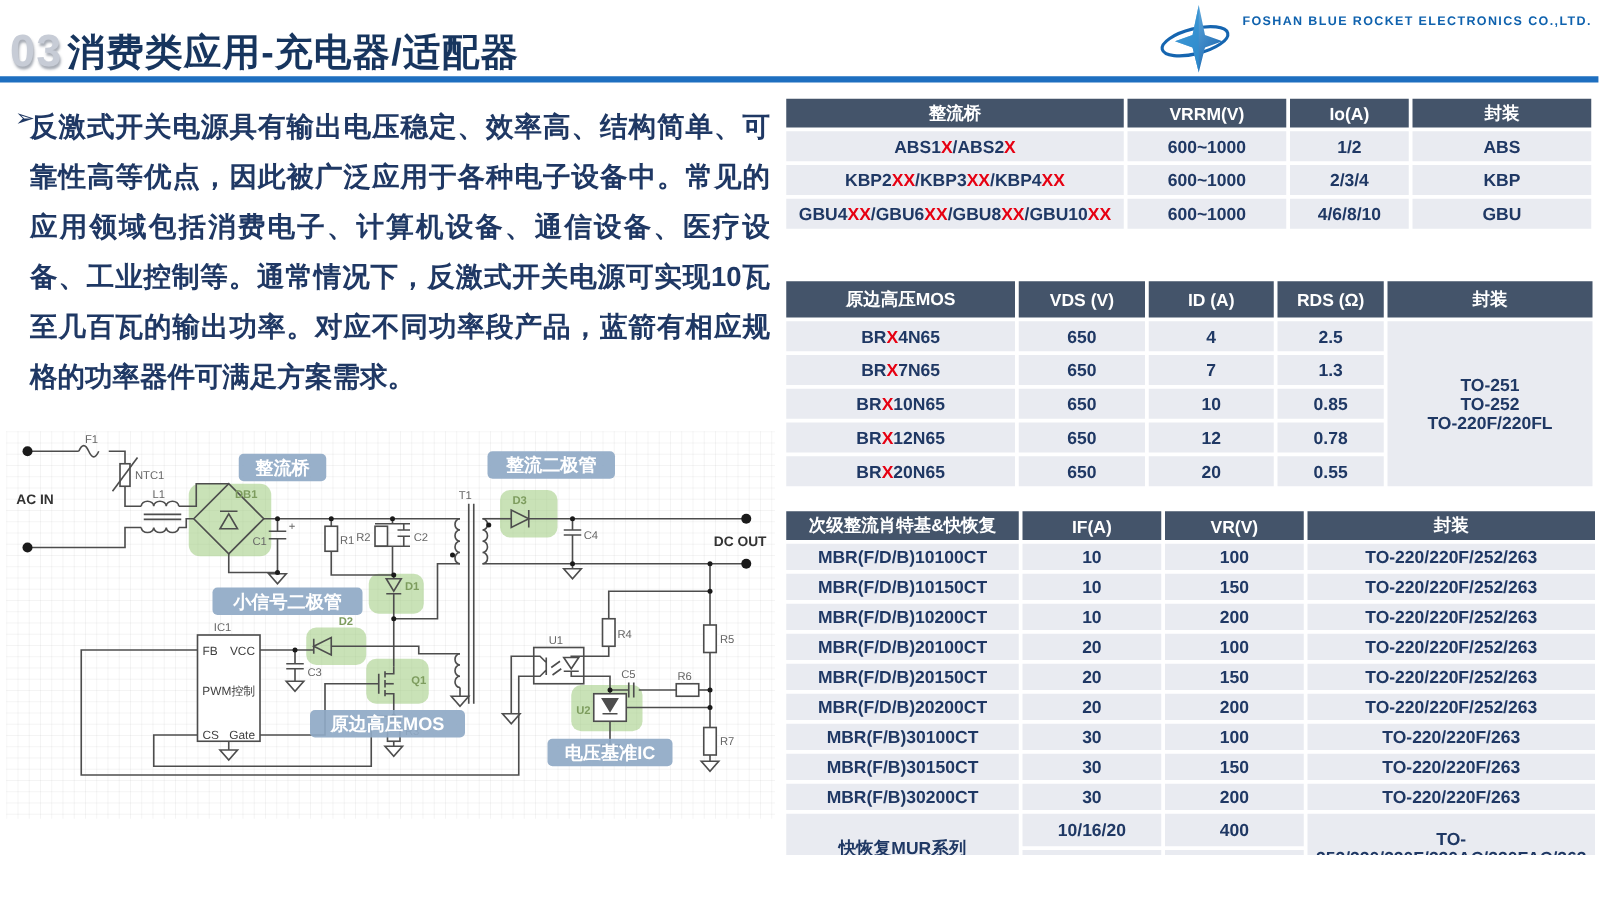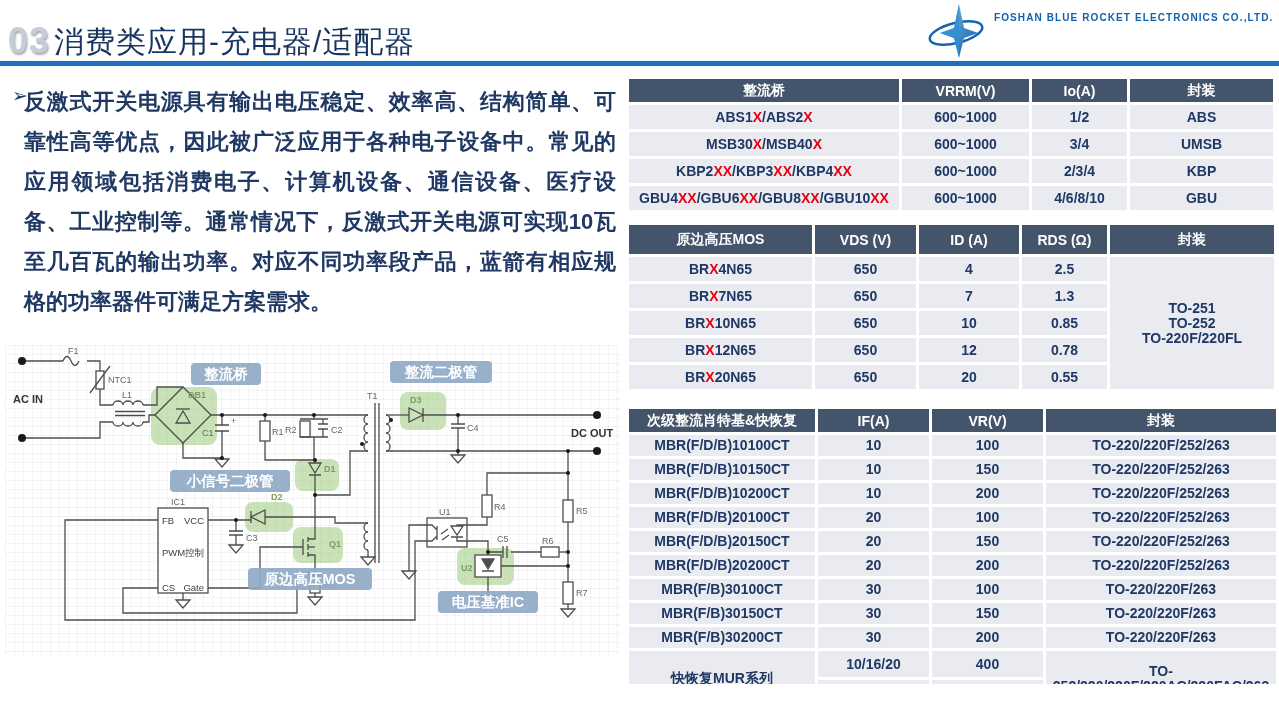--- a/index.html
+++ b/index.html
@@ -1,21 +1,21 @@
 <!DOCTYPE html>
 <html><head>
 <meta charset="utf-8">
 <style>
   html,body{margin:0;padding:0;background:#fff;}
   #slide{position:relative;width:1279px;height:684px;background:#fff;overflow:hidden;
          font-family:"Liberation Sans","DejaVu Sans",sans-serif;}
   
   #slide-number{position:absolute;left:8px;top:20px;font-size:36px;font-weight:900;
      color:#c7ccd6;text-shadow:1px 2px 2px rgba(60,70,90,.45);letter-spacing:1px;}
-  #page-title{position:absolute;left:54px;top:22px;font-size:30px;font-weight:400;
+  #page-title{position:absolute;left:54px;top:22px;font-size:30px;font-weight:700;
      color:#17355e;letter-spacing:1px;}
   #title-rule{position:absolute;left:0;top:61px;width:1279px;height:5px;background:#1e6fc0;}
   #logo{position:absolute;right:8px;top:2px;width:345px;height:58px;}
   #logo-text{position:absolute;left:68px;top:7px;}
   #logo-cn{font-size:21px;font-weight:900;color:#0f62ae;letter-spacing:1px;white-space:nowrap;}
   #logo-en{font-size:10px;font-weight:bold;color:#0f62ae;letter-spacing:1.1px;white-space:nowrap;margin-top:3px;}
   
   #intro{position:absolute;left:12px;top:82px;width:604px;color:#1f3864;}
   #intro-bullet{position:absolute;left:0;top:2px;font-size:19px;font-weight:bold;}
   #intro-text{margin-left:12px;font-size:22px;line-height:40px;font-weight:bold;
@@ -288,26 +288,20 @@
           </tr>
         </thead>
         <tbody>
           <tr>
             <td><span>ABS1</span><span class="red">X</span><span>/ABS2</span><span class="red">X</span></td>
             <td>600~1000</td>
             <td>1/2</td>
             <td>ABS</td>
           </tr>
           <tr>
-            <td><span>MSB30</span><span class="red">X</span><span>/MSB40</span><span class="red">X</span></td>
-            <td>600~1000</td>
-            <td>3/4</td>
-            <td>UMSB</td>
-          </tr>
-          <tr>
             <td><span>KBP2</span><span class="red">XX</span><span>/KBP3</span><span class="red">XX</span><span>/KBP4</span><span class="red">XX</span></td>
             <td>600~1000</td>
             <td>2/3/4</td>
             <td>KBP</td>
           </tr>
           <tr>
             <td><span>GBU4</span><span class="red">XX</span><span>/GBU6</span><span class="red">XX</span><span>/GBU8</span><span class="red">XX</span><span>/GBU10</span><span class="red">XX</span></td>
             <td>600~1000</td>
             <td>4/6/8/10</td>
             <td>GBU</td>

